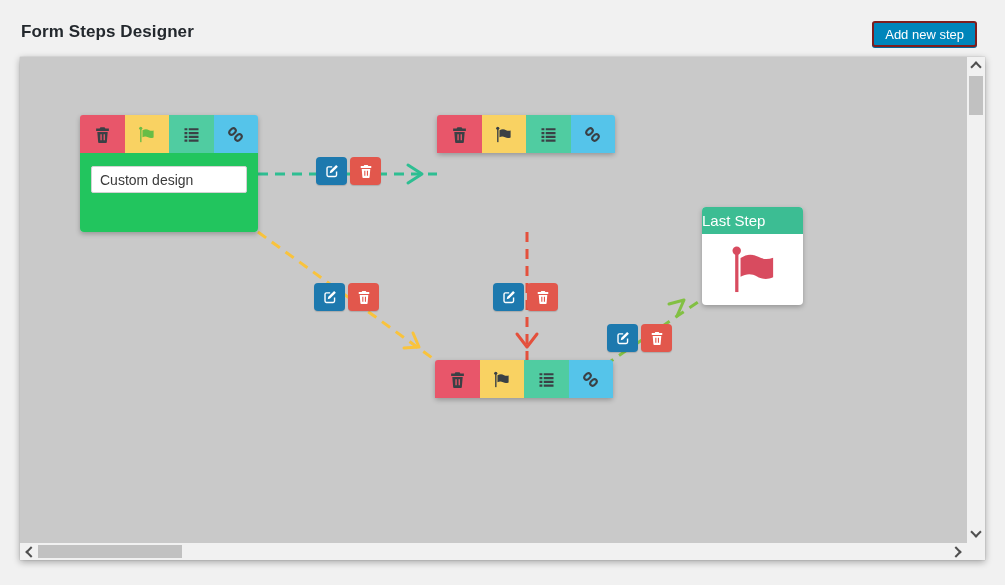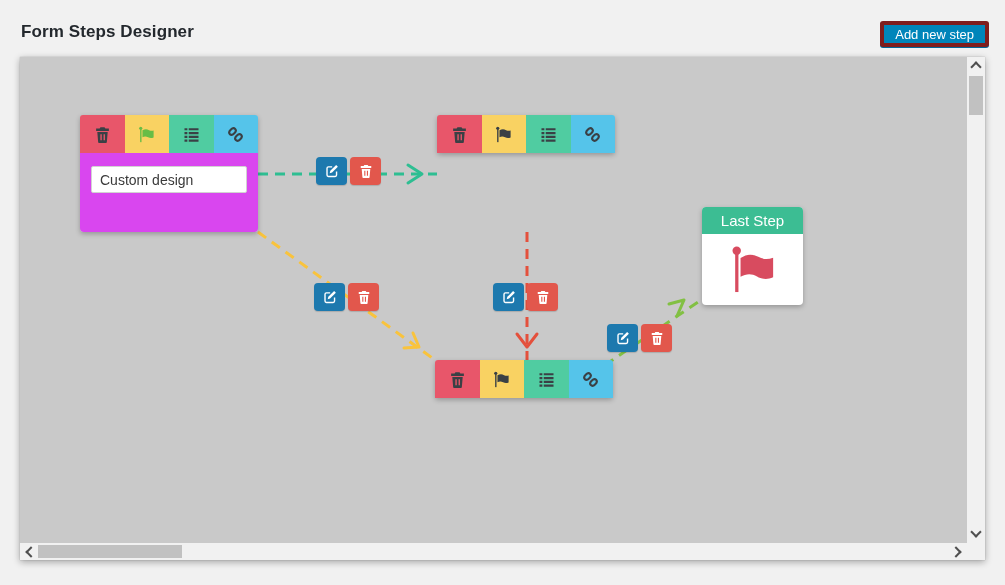--- a/index.html
+++ b/index.html
@@ -10,22 +10,22 @@
   }
   .page{position:relative;width:995px;height:585px;}
 
   
   .header{position:absolute;left:0;top:0;width:100%;height:57px;}
   .page-title{
     position:absolute;left:21px;top:22px;margin:0;
     font-size:17px;font-weight:700;color:#23282d;letter-spacing:.1px;
   }
   .add-btn{
-    position:absolute;right:6px;top:21px;height:26px;
-    background:#0085ba;color:#fff;border:4px solid #7f1d1d;border-radius:3px;
+    position:absolute;right:18px;top:21px;height:26px;
+    background:#0085ba;color:#fff;border:2px solid #7f1d1d;border-radius:3px;
     box-shadow:0 1px 0 #006799;
     font-family:"Liberation Sans", sans-serif;font-size:13px;
     padding:0 11px;cursor:pointer;
   }
 
   
   .canvas-wrap{
     position:absolute;left:20px;top:57px;width:965px;height:503px;
     background:#f1f1f1;
     box-shadow:0 2px 7px rgba(0,0,0,.33), 0 0 1px rgba(0,0,0,.25);
@@ -49,37 +49,37 @@
   .tb svg{width:17px;height:17px;}
   .tb-del{background:#e8566a;}
   .tb-flag{background:#f9d262;}
   .tb-list{background:#50cca1;}
   .tb-link{background:#55c4ea;}
   .tb-flag.start{color:#68bd46;}
   .step-body{
     height:66px;background:#ffffff;border-radius:0 0 4px 4px;
     padding:13px 11px 0 11px;
   }
-  .step-card.active .step-body{background:#d946ef;}
+  .step-card.active .step-body{background:#22c55e;}
   .step-name{
     width:100%;box-sizing:border-box;height:27px;
     border:1px solid #d2d2d2;border-radius:2px;background:#fff;
     font-family:"Liberation Sans", sans-serif;font-size:14px;color:#3a3a3a;
     padding:0 8px;outline:none;
   }
 
   
   .last-step{
     position:absolute;left:682px;top:150px;width:101px;height:98px;z-index:2;
     background:#fff;border-radius:4px;overflow:hidden;
     box-shadow:0 2px 5px rgba(0,0,0,.25);
   }
   .last-step-header{
     height:27px;line-height:27px;background:#3cbd93;color:#fff;
-    text-align:center;font-size:15px;
+    font-size:15px;
   }
   .last-step-body{height:71px;display:flex;align-items:center;justify-content:center;color:#d84b5f;}
   .last-step-body svg{width:46px;height:50px;}
 
   
   .conn{position:absolute;display:flex;gap:3px;z-index:3;}
   .conn button{
     width:31px;height:28px;border:none;border-radius:4px;cursor:pointer;
     display:flex;align-items:center;justify-content:center;color:#fff;
     box-shadow:0 1px 1px rgba(0,0,0,.15);

